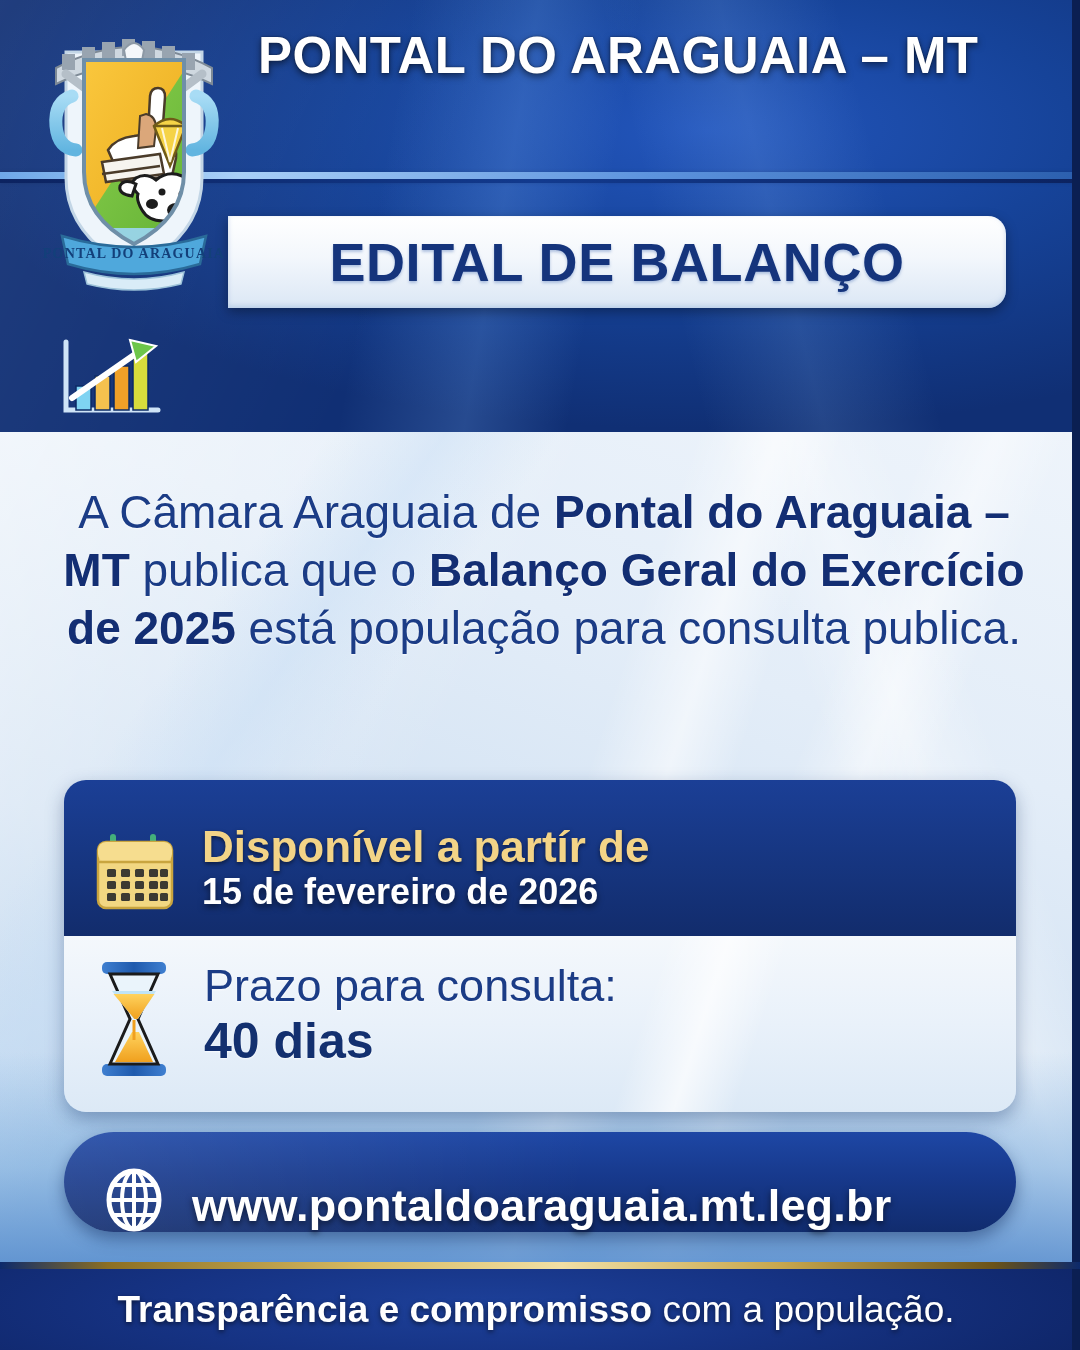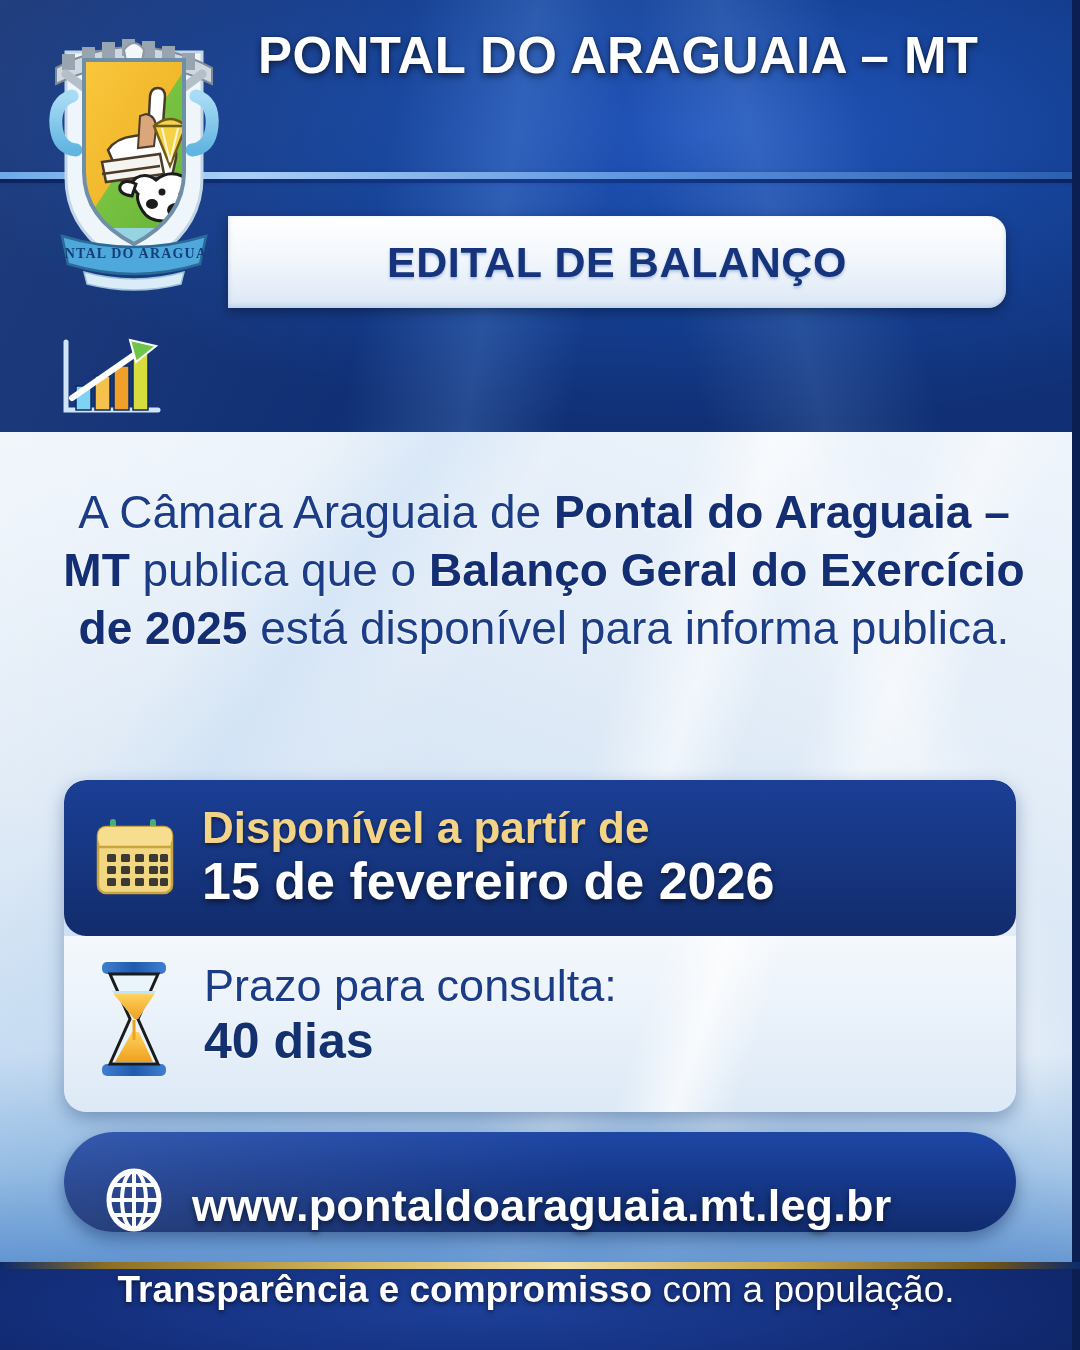--- a/index.html
+++ b/index.html
@@ -73,21 +73,21 @@
     position:absolute;
     left:228px; top:216px;
     width:778px; height:92px;
     background:linear-gradient(180deg,#ffffff 0%, #f3f7fc 45%, #dbe7f5 100%);
     border-radius:0 18px 18px 0;
     box-shadow:0 4px 12px rgba(0,0,0,.35), inset 0 -2px 5px rgba(150,180,220,.5);
     display:flex; align-items:center; justify-content:center;
   }
   .banner-text {
     color:#15347c;
-    font-size:43px;
+    font-size:54px;
     font-weight:bold;
     letter-spacing:.6px;
     text-shadow:0 2px 3px rgba(120,150,200,.55);
   }
 
   
   .sub-row {
     position:absolute;
     left:56px; top:330px;
     width:1000px; height:96px;
@@ -145,36 +145,35 @@
     position:absolute;
     left:64px; top:348px;
     width:952px;
     border-radius:22px;
     overflow:hidden;
     box-shadow:0 7px 18px rgba(20,50,100,.35);
   }
   .card-top {
     background:linear-gradient(180deg,#1b3f96 0%, #16357f 55%, #122c6c 100%);
     padding:22px 26px 24px 30px;
-    display:flex; align-items:center; gap:26px;
+    display:flex; align-items:flex-end; gap:26px;
     min-height:156px;
-    border-radius:22px;
   }
   .cal-ico { width:82px; height:80px; flex:0 0 auto; }
   .card-top-text { flex:1 1 auto; }
   .lbl-avail {
     color:#f3d487;
     font-size:44px;
     font-weight:bold;
     line-height:1.12;
     text-shadow:0 2px 4px rgba(0,0,0,.5);
   }
   .val-date {
     color:#ffffff;
-    font-size:52px;
+    font-size:36px;
     font-weight:bold;
     line-height:1.14;
     text-shadow:0 3px 6px rgba(0,0,0,.55);
   }
 
   .card-bot {
     background:linear-gradient(180deg,#f4f8fc 0%, #e9f1fa 50%, #dce9f6 100%);
     padding:24px 26px 28px 34px;
     display:flex; align-items:flex-start; gap:34px;
     min-height:176px;
@@ -234,21 +233,21 @@
 
   
   .footer {
     position:absolute;
     left:0; top:1269px;
     width:1080px; height:81px;
     background:
       radial-gradient(ellipse 700px 120px at 45% 45%, #1d4099 0%, #163384 45%, #0e2465 100%),
       linear-gradient(180deg,#15337f 0%, #0e2263 100%);
     border-right:8px solid #0b1f52;
-    display:flex; justify-content:center;
+    display:flex; align-items:center; justify-content:center;
   }
   .footer-text {
     color:#ffffff;
     font-size:37px;
     text-shadow:0 2px 5px rgba(0,0,0,.55);
     white-space:nowrap;
   }
   .footer-text b { font-weight:bold; }
   .footer-text span.light { font-weight:normal; }
 </style>
@@ -361,21 +360,21 @@
         <path d="M74 4 L100 10 L80 26 Z" fill="#6dc64a" stroke="#ffffff" stroke-width="2"></path>
       </svg>
     </div>
   </div>
 
   <div class="bodyarea">
     <div class="body-streaks"></div>
     <div class="body-bottomglow"></div>
 
     <div class="paragraph">
-      <span>A Câmara Araguaia de </span><b>Pontal do Araguaia – MT</b><span> publica que o </span><b>Balanço Geral do Exercício de 2025</b><span> está disponível para informa publica.</span>
+      <span>A Câmara Araguaia de </span><b>Pontal do Araguaia – MT</b><span> publica que o </span><b>Balanço Geral do Exercício de 2025</b><span> está população para consulta publica.</span>
     </div>
 
     <div class="card">
 
       <div class="card-top">
         <svg class="cal-ico" viewBox="0 0 82 80">
           <rect x="16" y="2" width="6" height="14" rx="3" fill="#43b07a"></rect>
           <rect x="56" y="2" width="6" height="14" rx="3" fill="#43b07a"></rect>
           <rect x="4" y="10" width="74" height="66" rx="8" fill="#f2d782" stroke="#c9a53f" stroke-width="2.5"></rect>
           <rect x="4" y="10" width="74" height="20" rx="8" fill="#f6dd8f"></rect>

